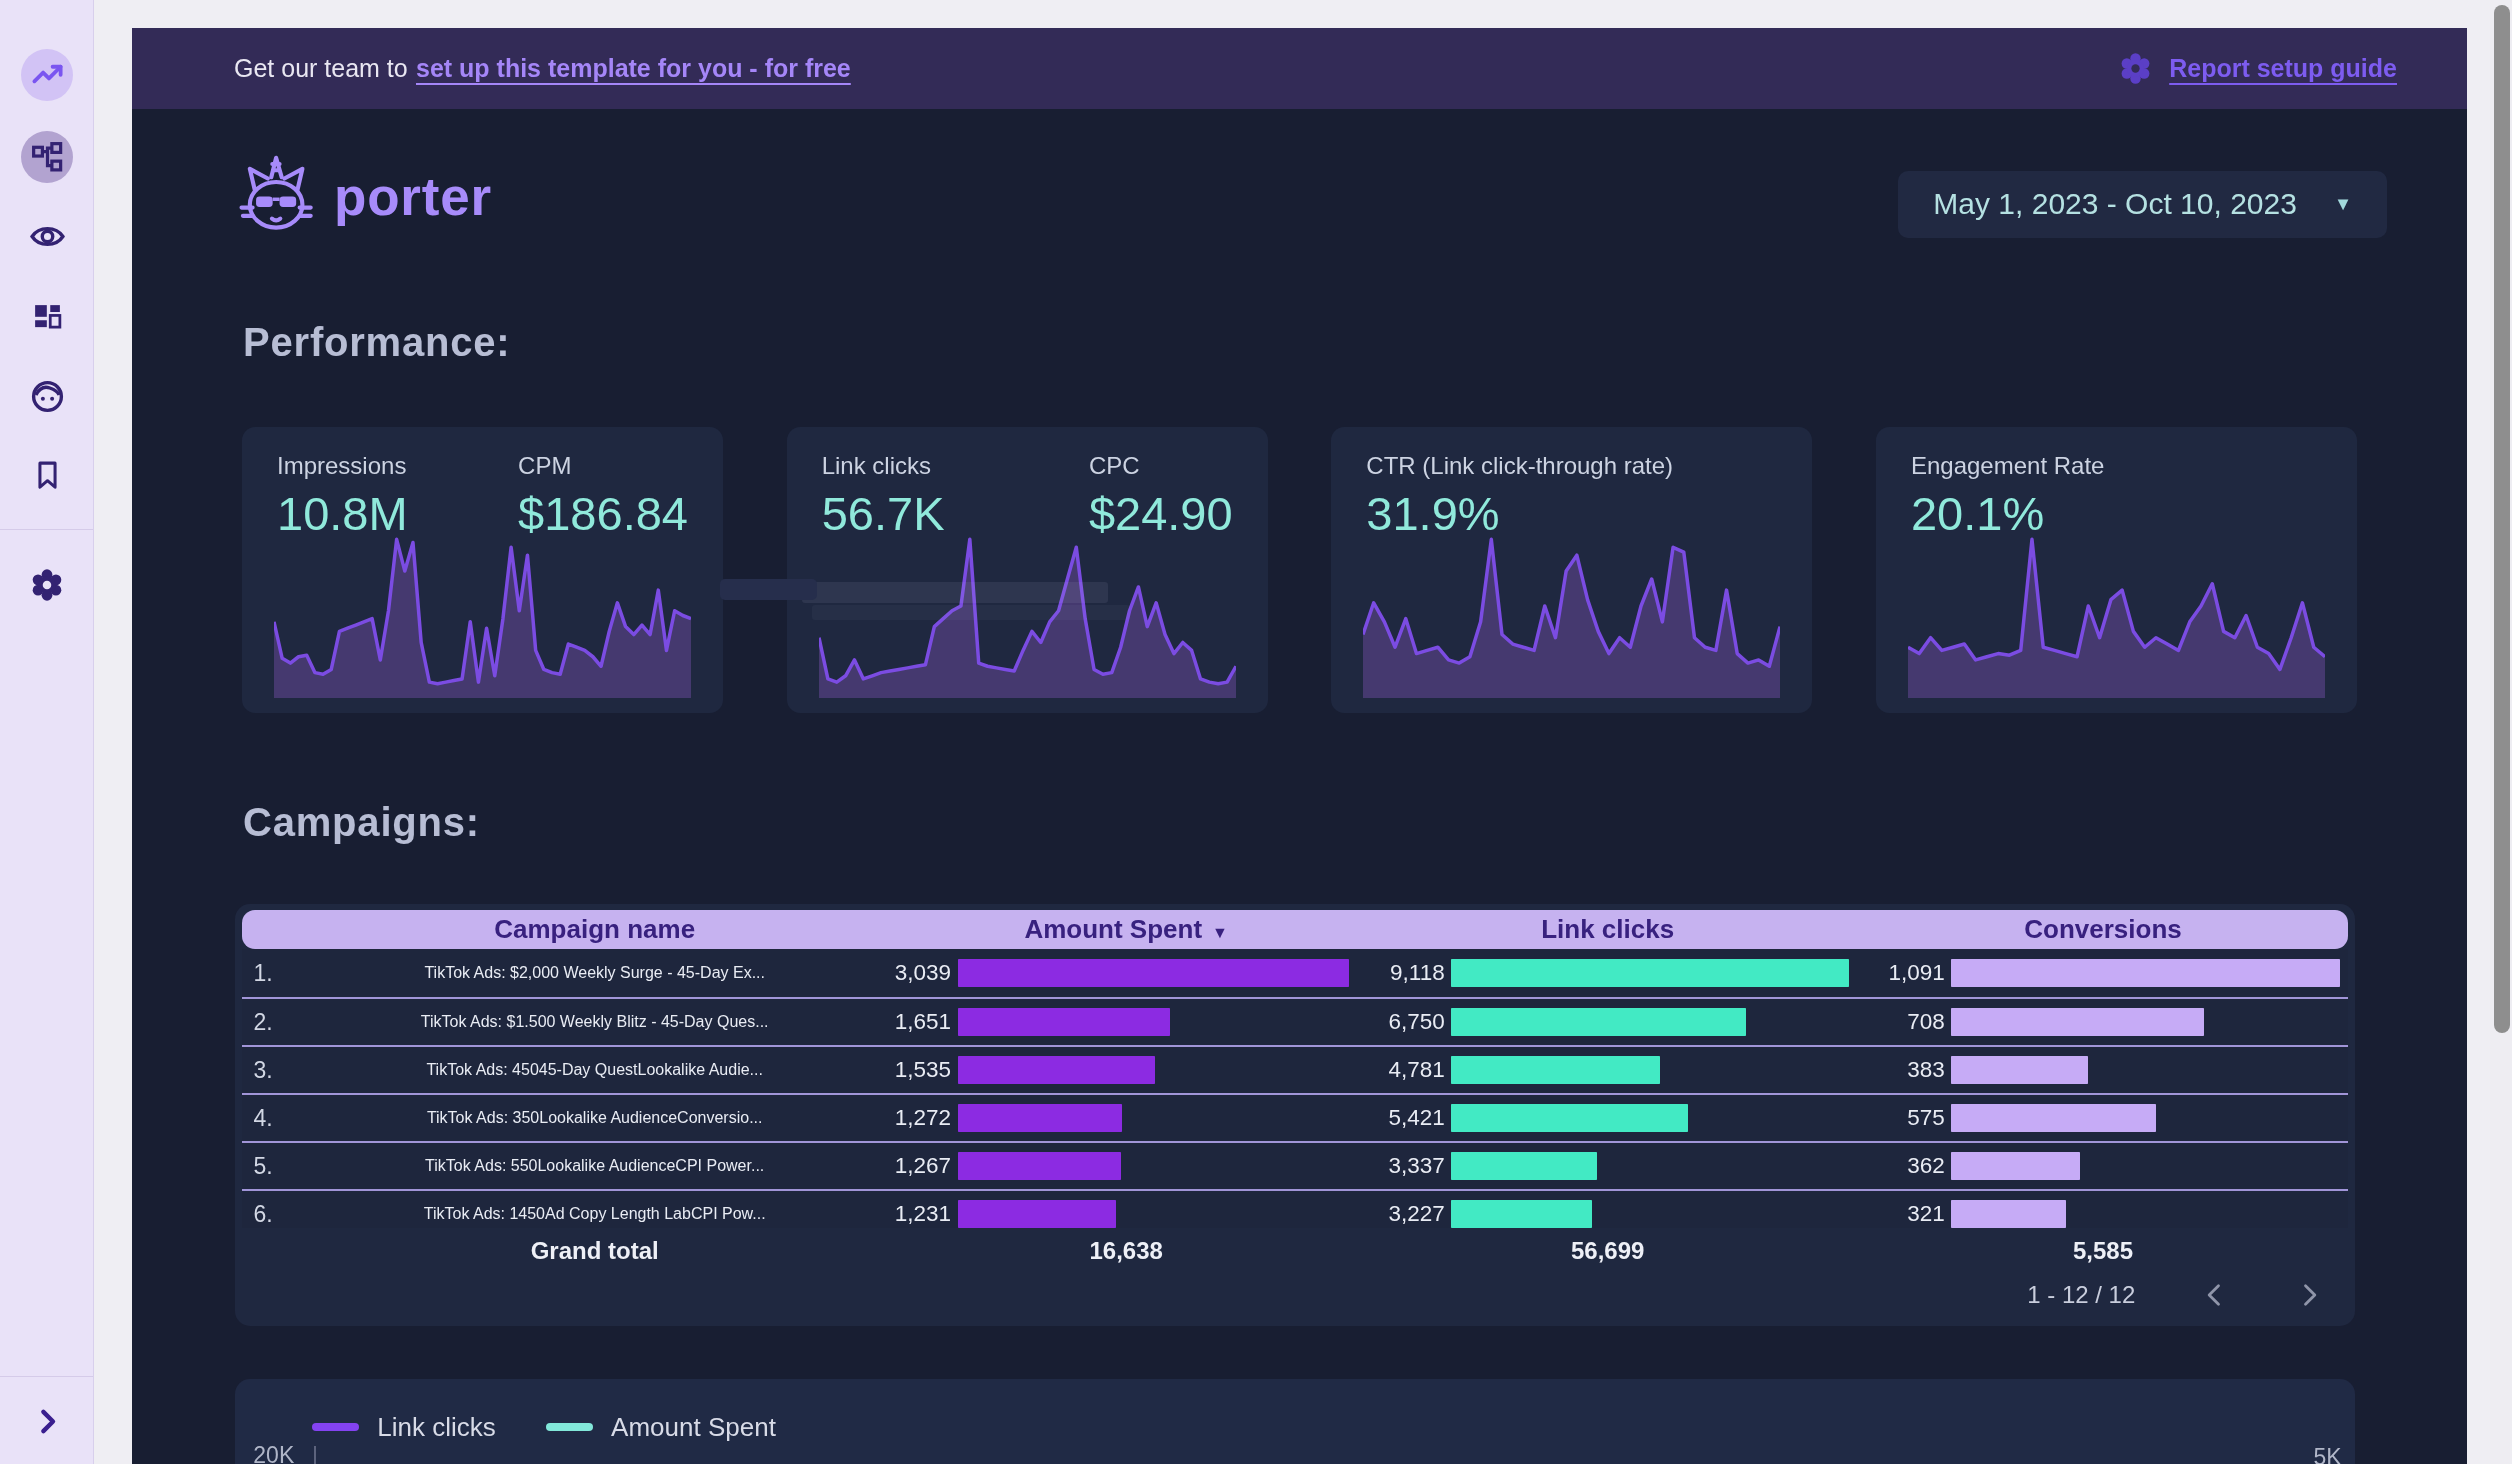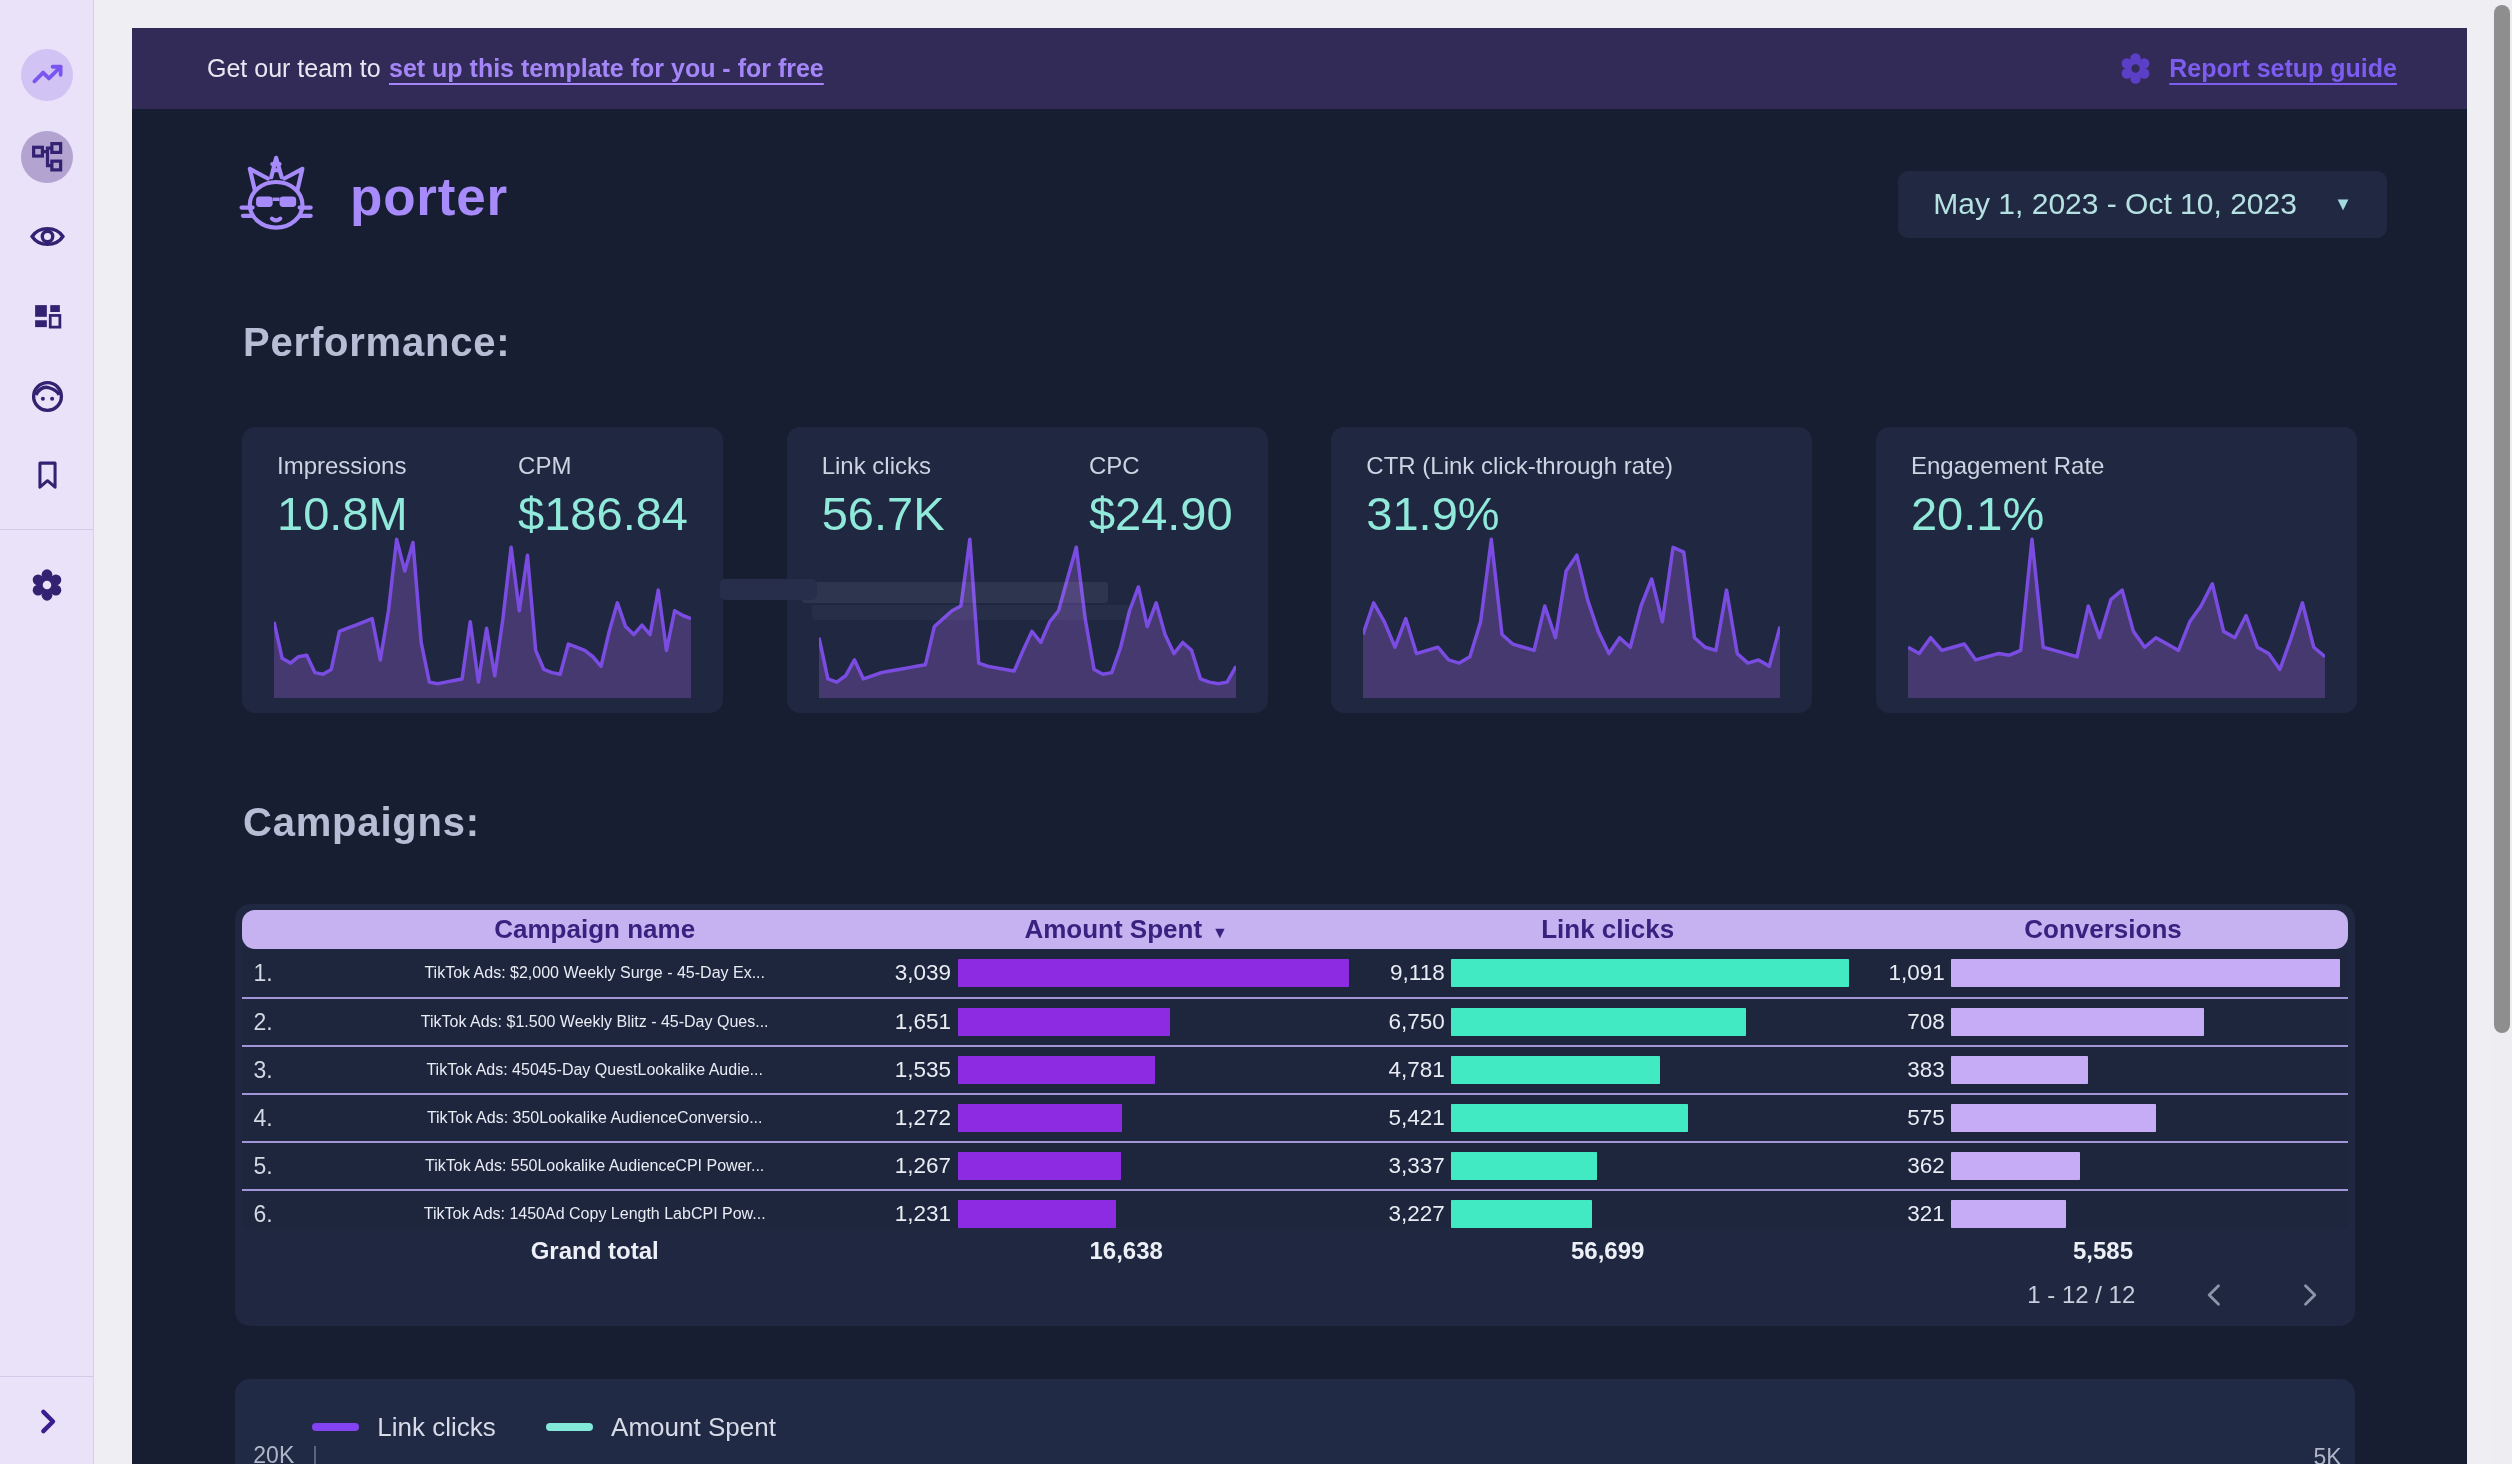--- a/index.html
+++ b/index.html
@@ -15,29 +15,29 @@
     width:52px; height:52px; border-radius:50%; display:flex; align-items:center;
     justify-content:center; cursor:pointer; }
   .side-icon.active { background:#d2c3f5; }
   .side-icon.second { background:#b2a3d0; }
   .side-divider { position:absolute; left:0; width:100%; height:0.8px; background:#d5cbe9; }
   
   .content { position:absolute; left:132px; top:27.5px; width:2335px; height:1437px;
     background:#181e32; overflow:hidden; }
   .banner { position:absolute; top:0; left:0; width:100%; height:81px; background:#332b57;
     display:flex; align-items:center; justify-content:space-between;
-    padding:0 70px 0 75px; font-size:25px; }
+    padding:0 70px 0 102px; font-size:25px; }
   .banner-left { color:#e9e7f2; }
   .banner-left a { color:#a586f8; font-weight:bold; text-decoration:underline;
     text-underline-offset:5.8px; cursor:pointer; margin-left:8.3px; }
   .banner-right { display:flex; align-items:center; gap:15px; }
   .banner-right a { color:#7d5cf0; font-weight:bold; text-decoration:underline;
     text-underline-offset:5.8px; cursor:pointer; font-size:25px; }
   .logo { position:absolute; left:102px; top:127px; display:flex; align-items:center;
-    gap:29px; color:#a78bfa;text-align:right; }
+    gap:13px; color:#a78bfa;text-align:right; }
   .logo .word { font-size:53px; font-weight:bold; letter-spacing:0.8px; }
   .date-pill { position:absolute; top:143px; right:80px; height:67px; background:#212942;
     border:none; border-radius:10px; color:#b5e1e2; font-size:30px; display:flex;
     align-items:center; gap:37px; padding:0 35px; cursor:pointer;
     font-family:"Liberation Sans",sans-serif; }
   .caret { font-size:18.3px; color:#a3dadd; }
   .sec-title { position:absolute; left:110px; margin:1px; font-size:40px; font-weight:bold;
     color:#b7bdd4; letter-spacing:0.8px; }
   .perf-title { top:291px; }
   .camp-title { top:771px; }

